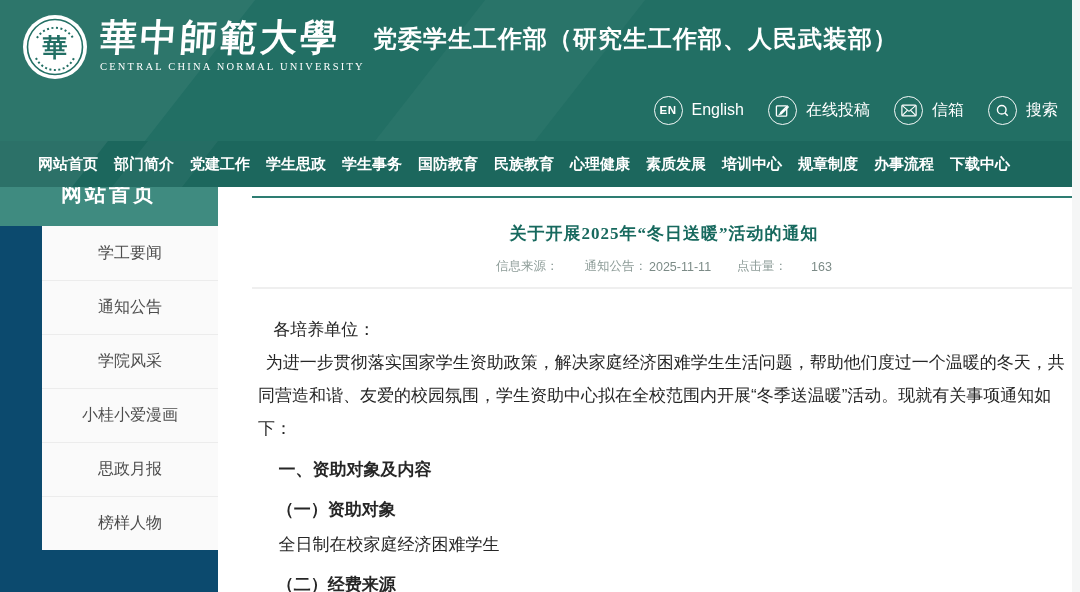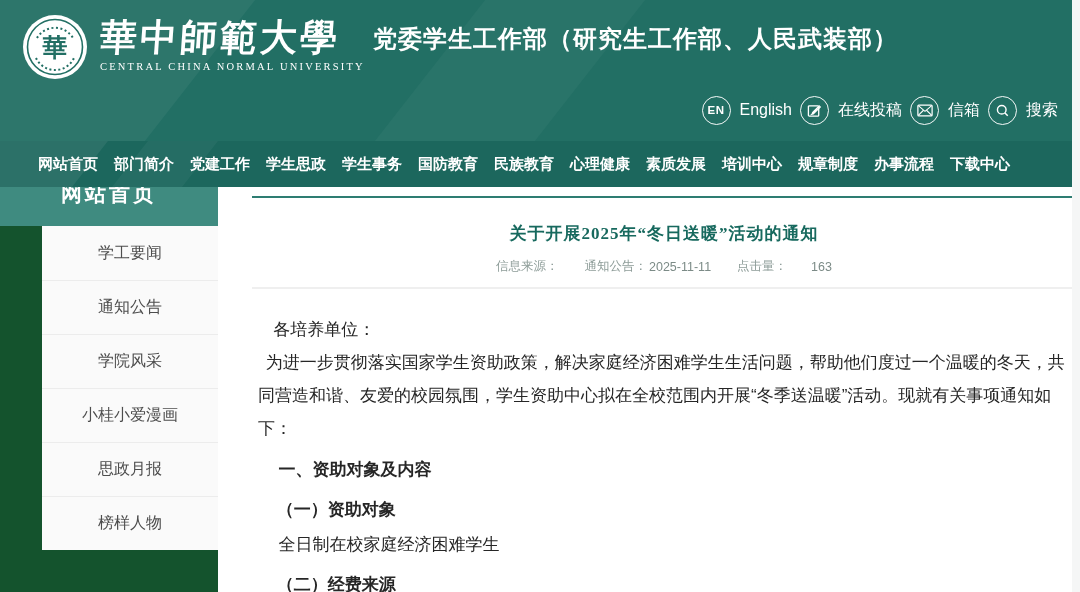--- a/index.html
+++ b/index.html
@@ -17,21 +17,21 @@
   .deco.d1 { left:-60px; top:0; width:260px; height:141px; }
   .deco.d2 { left:430px; top:0; width:160px; height:141px; background:rgba(255,255,255,0.035); }
 
   .header-main { position:absolute; left:0; top:0; width:100%; height:90px; display:flex; align-items:center; }
   .logo { width:66px; height:66px; margin:4px 0 0 22px; flex:0 0 auto; cursor:pointer; }
   .brand { margin-left:12px; color:#fff; }
   .brand-cn { font-family:"Liberation Serif","DejaVu Serif",serif; font-size:37px; font-weight:700; letter-spacing:3px; transform:skewX(-4deg); line-height:40px; }
   .brand-en { font-family:"Liberation Serif","DejaVu Serif",serif; font-size:10.5px; letter-spacing:2.2px; margin-top:3px; }
   .dept { font-family:"Liberation Serif","DejaVu Serif",serif; font-size:24px; font-weight:700; color:#fff; margin-left:8px; margin-top:-12px; letter-spacing:1px; white-space:nowrap; }
 
-  .utility { position:absolute; right:14px; top:92px; height:36px; display:flex; align-items:center; gap:8px; }
+  .utility { position:absolute; right:14px; top:92px; height:36px; display:flex; align-items:center; gap:24px; }
   .util { display:flex; align-items:center; gap:9px; color:#fff; cursor:pointer; }
   .util-circle {
     width:29px; height:29px; border:1.4px solid rgba(255,255,255,0.95); border-radius:50%;
     display:flex; align-items:center; justify-content:center; color:#fff;
   }
   .util-circle .badge { font-size:11.5px; font-weight:700; letter-spacing:0.5px; }
   .util-label { font-size:16px;text-align:center; }
   .util svg { display:block; }
 
   
@@ -46,21 +46,21 @@
 
   
   .sidebar { position:absolute; left:0; top:187px; width:218px; height:405px; overflow:hidden; }
   .side-head {
     position:relative; height:39px; background:#3f8b80; overflow:hidden; cursor:pointer;
   }
   .side-head span {
     position:absolute; top:-7px; left:0; width:100%; text-align:center;
     color:#fff; font-size:21px; font-weight:700; letter-spacing:3px;
   }
-  .side-list { background:#14532d; height:366px; list-style:none;padding-left:42px; }
+  .side-list { background:#0c4a6e; height:366px; list-style:none;padding-left:42px; }
   .side-item {
     height:54px; display:flex; align-items:center; justify-content:center;
     font-size:16px; color:#4d4d4d; cursor:pointer; background:#fafafa;
   }
   .side-item + .side-item { border-top:1px solid #ececec; }
 
   
   .content { position:absolute; left:252px; top:187px; width:824px; }
   .rule-teal { margin-top:9px; height:2px; background:#2e7d72; }
   .art-title {

